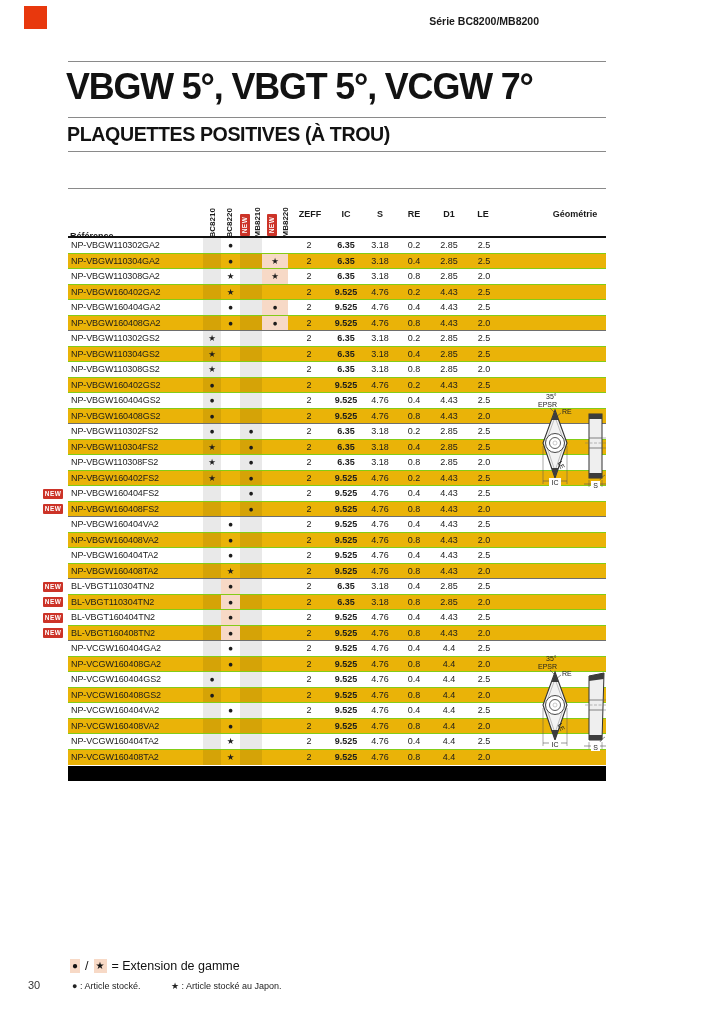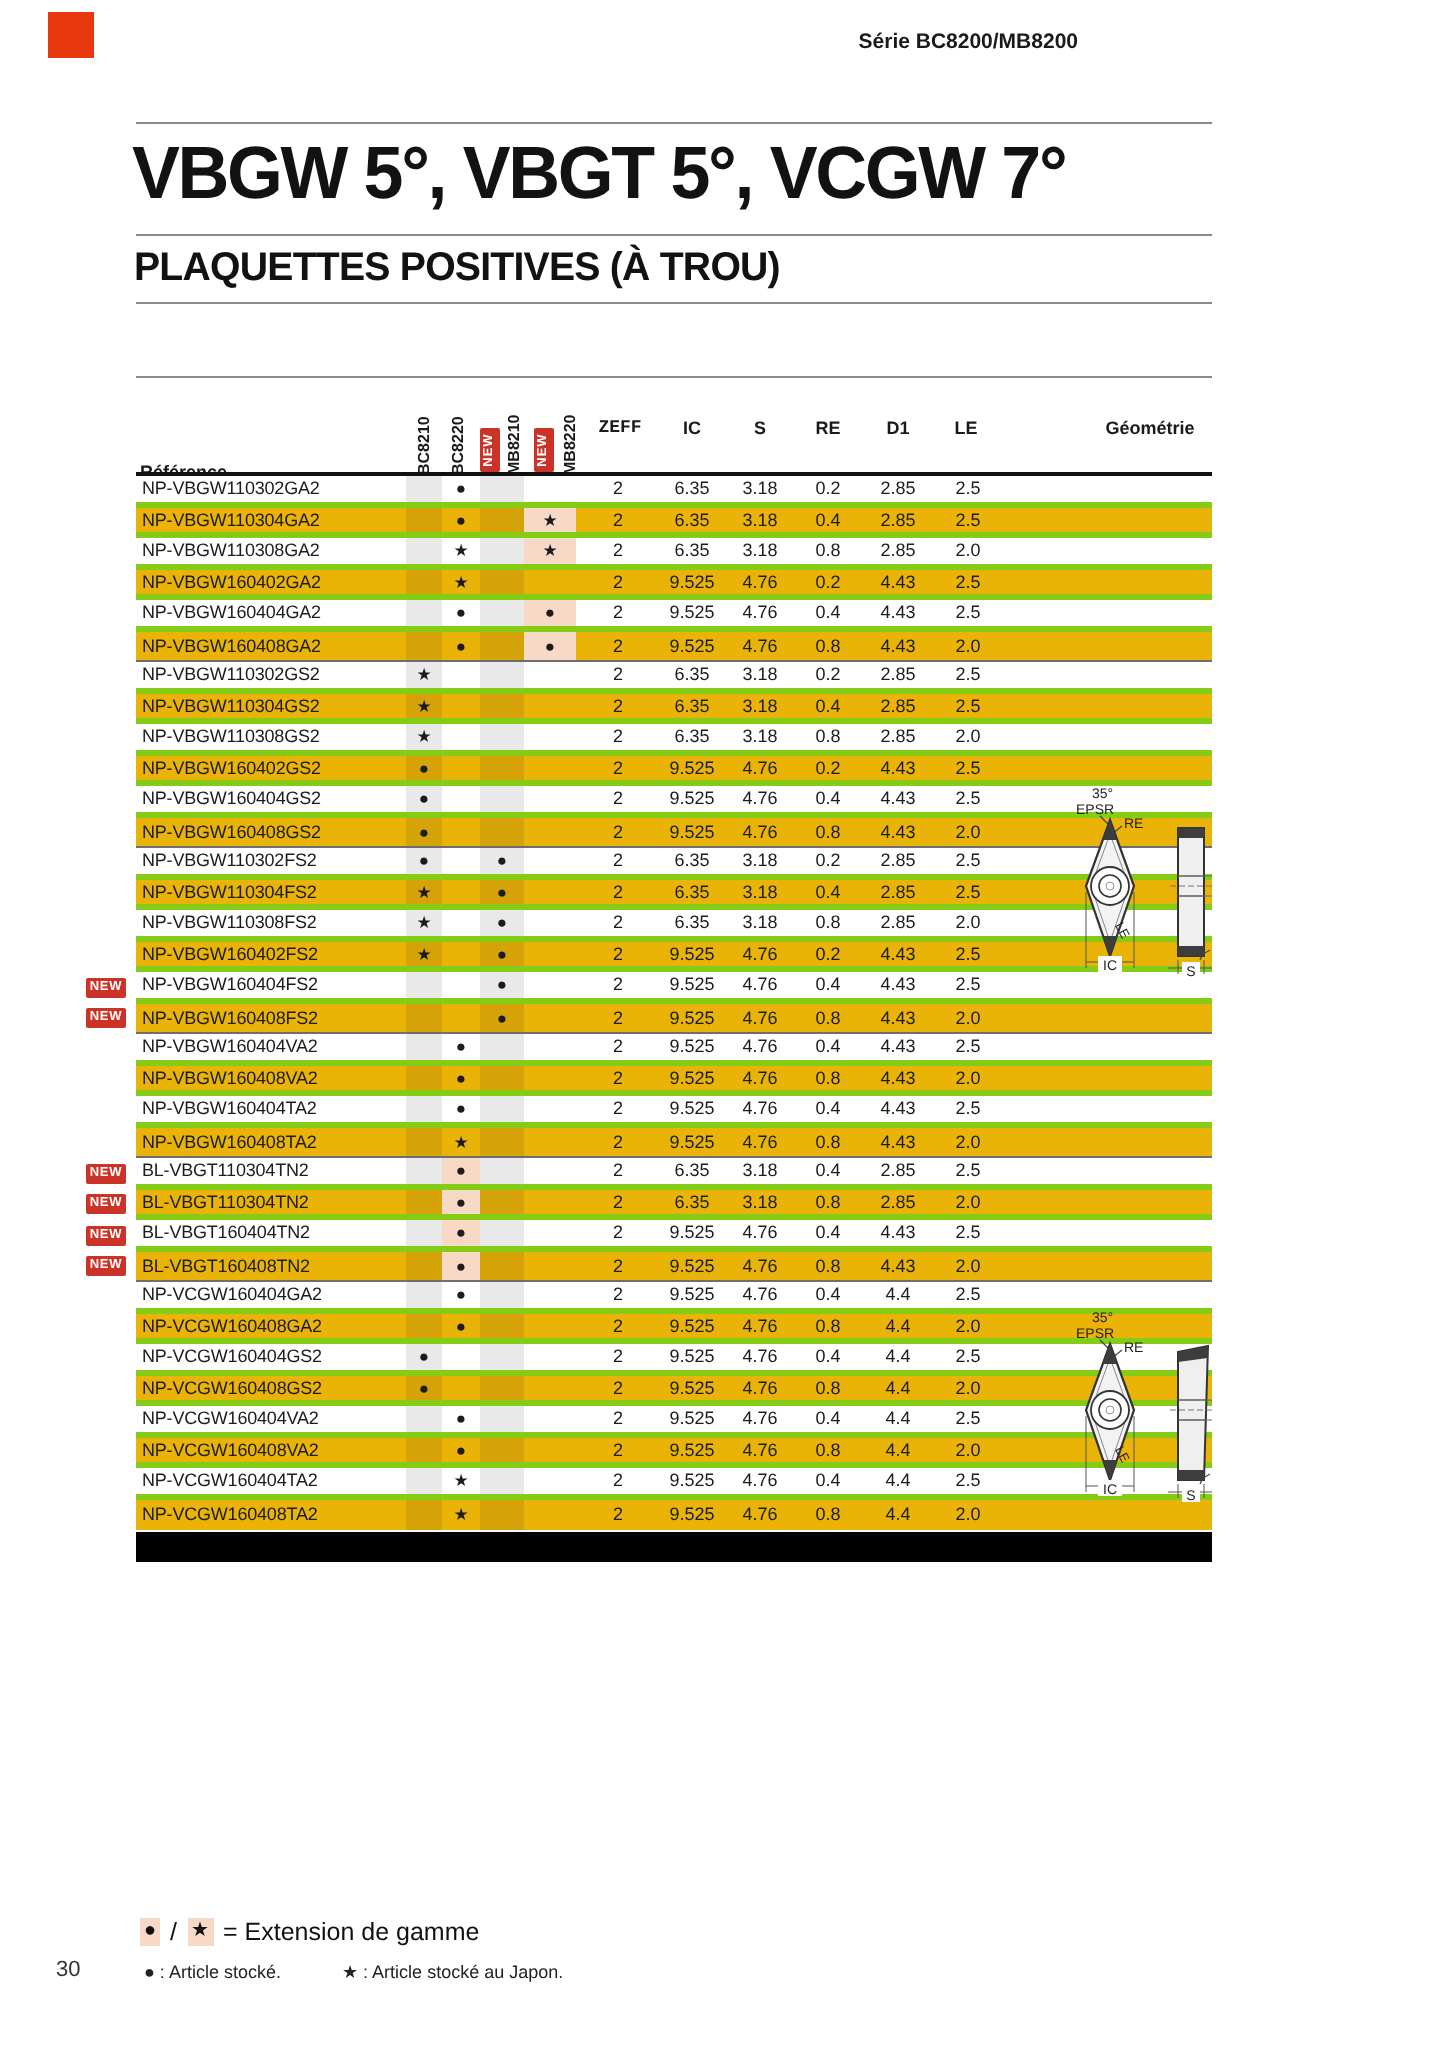--- a/index.html
+++ b/index.html
@@ -18,28 +18,28 @@
   .vlab{position:absolute;width:44px;height:11px;line-height:11px;font-size:8px;font-weight:bold;
         text-align:left;transform:rotate(-90deg);white-space:nowrap;}
   .newbox{position:absolute;width:22px;height:10px;line-height:10px;background:#cc3328;color:#fff;
           font-size:6.5px;font-weight:bold;text-align:center;transform:rotate(-90deg);border-radius:1px;letter-spacing:.5px;}
   .nhead{position:absolute;top:209px;width:40px;text-align:center;font-size:9px;font-weight:bold;}
   .geohead{position:absolute;top:209px;left:515px;width:120px;text-align:center;font-size:9px;font-weight:bold;}
   .th-heavy{position:absolute;left:68px;top:236px;width:590px;height:2px;background:#111;}
   
   .tbody{position:absolute;left:68px;top:238px;width:590px;}
   .trow{display:flex;align-items:center;height:15.5px;box-sizing:border-box;
-        border-bottom:3px solid #84cc16;font-size:9px;color:#1c1c1c;}
+        border-bottom:1px solid #84cc16;font-size:9px;color:#1c1c1c;}
   .trow.odd{background:#fff;} .trow.even{background:#eab308;}
   .trow.gend{border-bottom:1px solid #6e6e6e;}
   .trow:last-child{border-bottom:none;}
   .c{flex:none;text-align:center;height:100%;display:flex;align-items:center;justify-content:center;box-sizing:border-box;}
   .c-ref{width:135px;justify-content:flex-start;padding-left:3px;letter-spacing:-.1px;}
   .c-g1{width:18px;} .c-g2{width:19px;} .c-g3{width:22px;} .c-g4{width:26px;}
-  .c-zeff{width:42px;} .c-ic{width:32px;} .c-s{width:36px;} .c-re{width:32px;} .c-d1{width:38px;} .c-le{width:32px;}
+  .c-zeff{width:42px;} .c-ic{width:32px;font-weight:bold;} .c-s{width:36px;} .c-re{width:32px;} .c-d1{width:38px;} .c-le{width:32px;}
   .band{background:rgba(0,0,0,.085);}
   .hl{background:#f7d9c6;}
   .mk{font-size:8.5px;line-height:1;}
   .new-badge{position:absolute;left:43px;width:20px;height:10px;line-height:10px;background:#cc3328;
              color:#fff;font-size:6.5px;font-weight:bold;text-align:center;border-radius:1px;letter-spacing:.4px;}
   .blackbar{position:absolute;left:68px;top:766px;width:590px;height:15px;background:#000;color:#fff;
             font-size:9.5px;display:flex;align-items:center;justify-content:flex-end;padding-right:7px;box-sizing:border-box;}
   
   .diag{position:absolute;left:525px;width:135px;height:100px;}
   .d1pos{top:390px;} .d2pos{top:652px;}
@@ -74,21 +74,21 @@
   <div class="rule r4"></div>
   <div class="th-ref">Référence</div>
 
   <div class="vlab" style="left:190px;top:210px;">BC8210</div>
   <div class="vlab" style="left:207px;top:210px;">BC8220</div>
   <div class="newbox" style="left:234px;top:220px;">NEW</div>
   <div class="vlab" style="left:235px;top:210px;">MB8210</div>
   <div class="newbox" style="left:261px;top:220px;">NEW</div>
   <div class="vlab" style="left:263px;top:210px;">MB8220</div>
 
-  <div class="nhead" style="left:290px;font-family:Liberation Mono, monospace;">ZEFF</div>
+  <div class="nhead" style="left:290px;">ZEFF</div>
   <div class="nhead" style="left:326px;">IC</div>
   <div class="nhead" style="left:360px;">S</div>
   <div class="nhead" style="left:394px;">RE</div>
   <div class="nhead" style="left:429px;">D1</div>
   <div class="nhead" style="left:463px;">LE</div>
   <div class="geohead">Géométrie</div>
   <div class="th-heavy"></div>
 
   <div class="tbody" id="tbody">
       <div class="trow odd">

